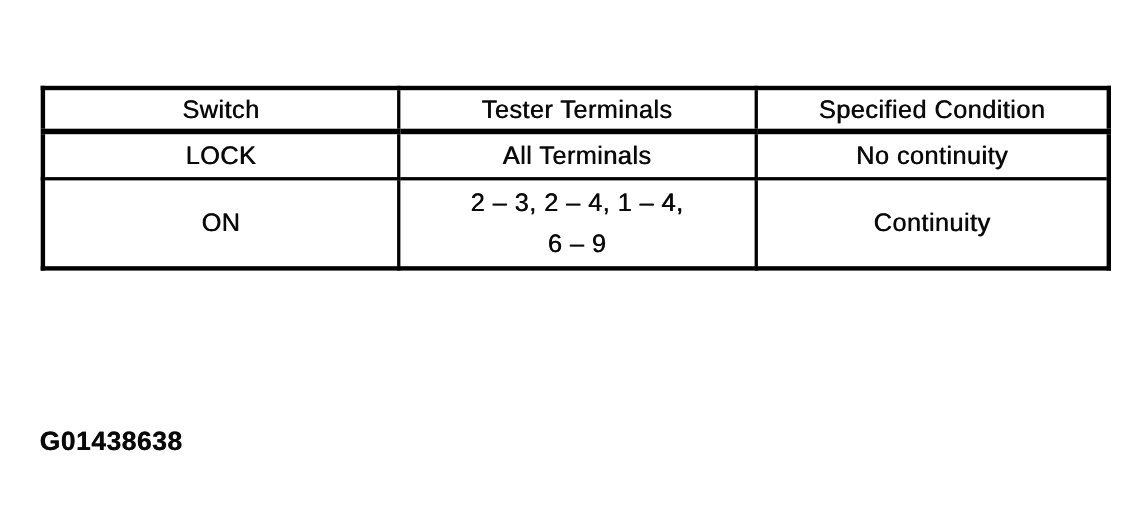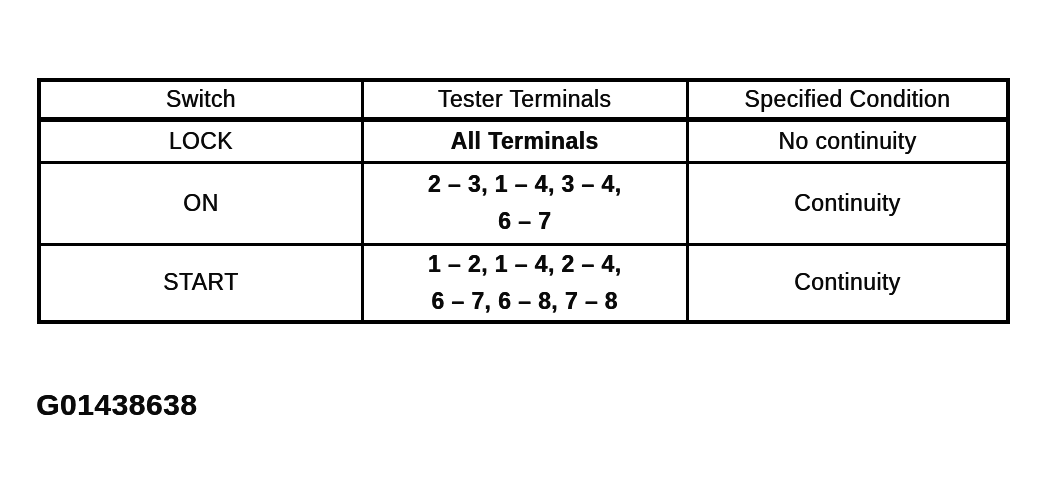--- a/index.html
+++ b/index.html
@@ -43,27 +43,26 @@
   table.spec-table thead th {
     border-bottom: 5px solid #000000;
   }
   tr.row-header  { height: 39px; }
   tr.row-lock    { height: 43px; }
   tr.row-acc     { height: 45px; }
   tr.row-on      { height: 82px; }
   tr.row-start   { height: 75px; }
   .conn-line {
     line-height: 37px;
-    font-weight: bold;
   }
   .figure-label {
     position: absolute;
     left: 36px;
     top: 388px;
-    font-size: 30px;
+    font-size: 24px;
     font-weight: bold;
     letter-spacing: 0.5px;
     color: #0a0a0a;
     text-shadow: 0.4px 0 0 currentColor;
   }
 </style>
 </head>
 <body>
 
 <div class="sheet">
@@ -85,30 +84,22 @@
       <tr class="row-lock">
         <td>LOCK</td>
         <td>
           <div class="conn-line">All Terminals</div>
         </td>
         <td>No continuity</td>
       </tr>
       <tr class="row-on">
         <td>ON</td>
         <td>
-          <div class="conn-line">2 – 3, 1 – 4, 3 – 4,</div>
-          <div class="conn-line">6 – 7</div>
-        </td>
-        <td>Continuity</td>
-      </tr>
-      <tr class="row-start">
-        <td>START</td>
-        <td>
-          <div class="conn-line">1 – 2, 1 – 4, 2 – 4,</div>
-          <div class="conn-line">6 – 7, 6 – 8, 7 – 8</div>
+          <div class="conn-line">2 – 3, 2 – 4, 1 – 4,</div>
+          <div class="conn-line">6 – 9</div>
         </td>
         <td>Continuity</td>
       </tr>
     </tbody>
   </table>
 
   <div class="figure-label">G01438638</div>
 
 </div>
 

